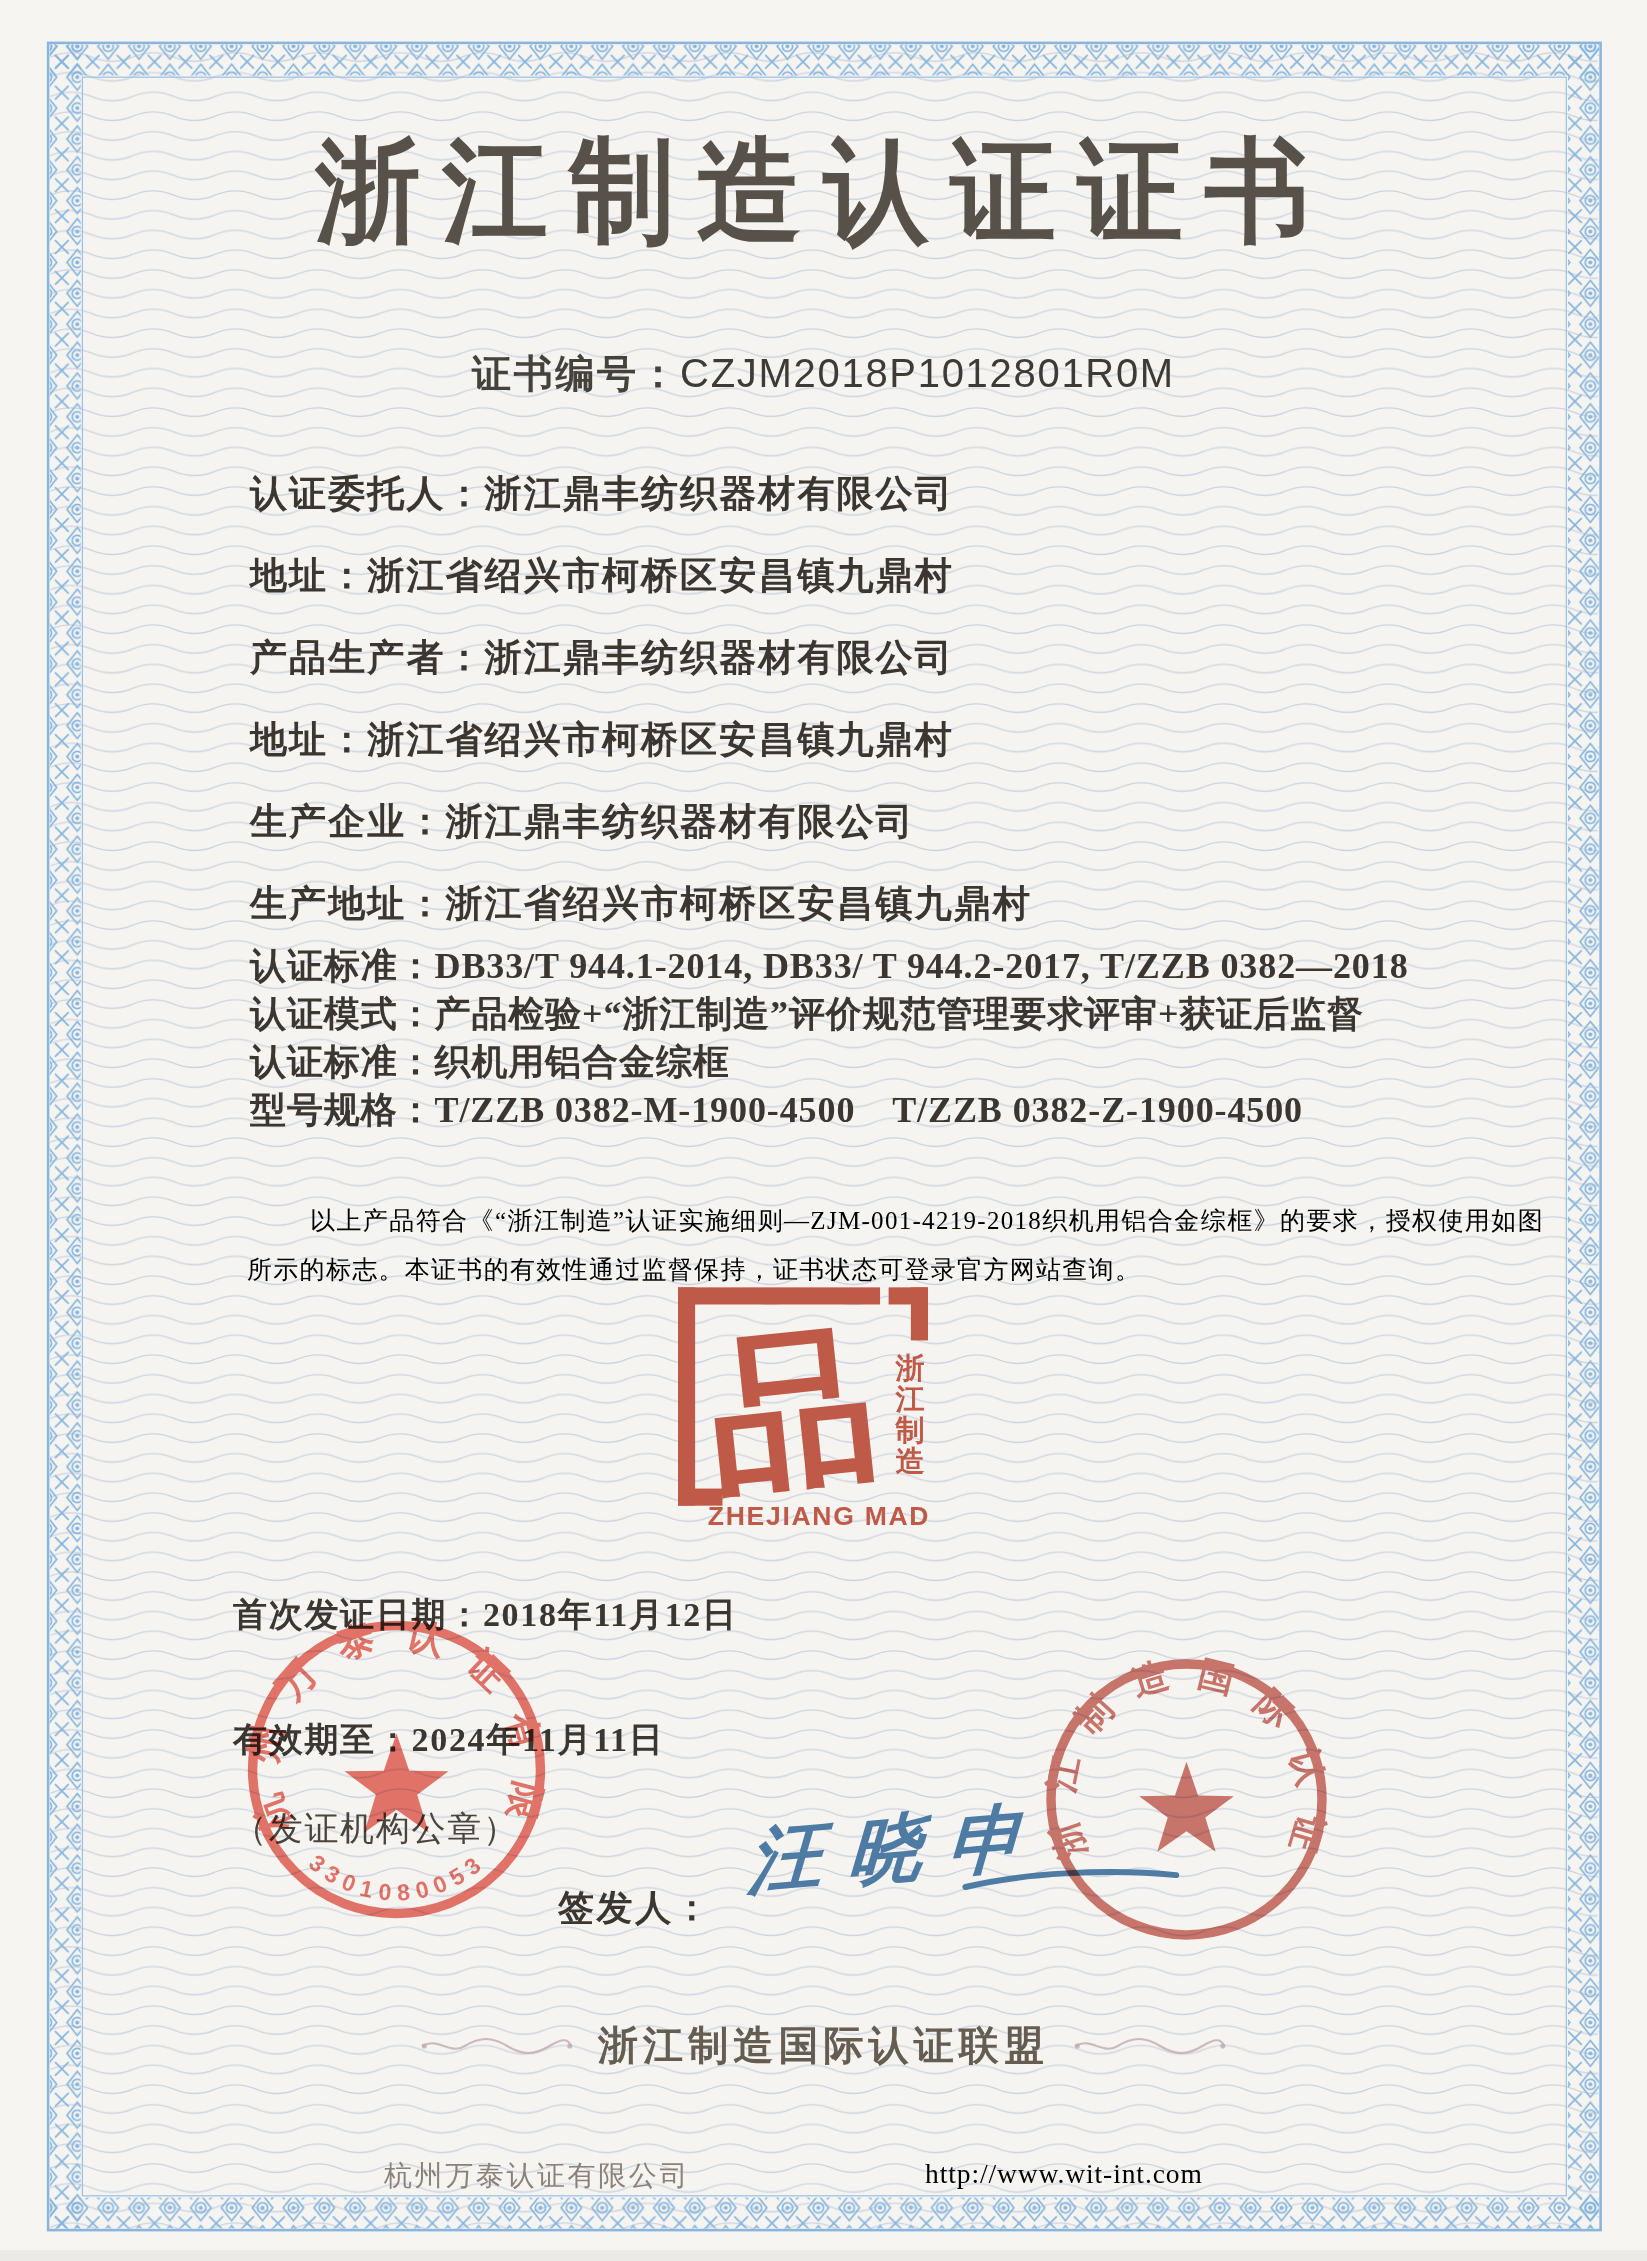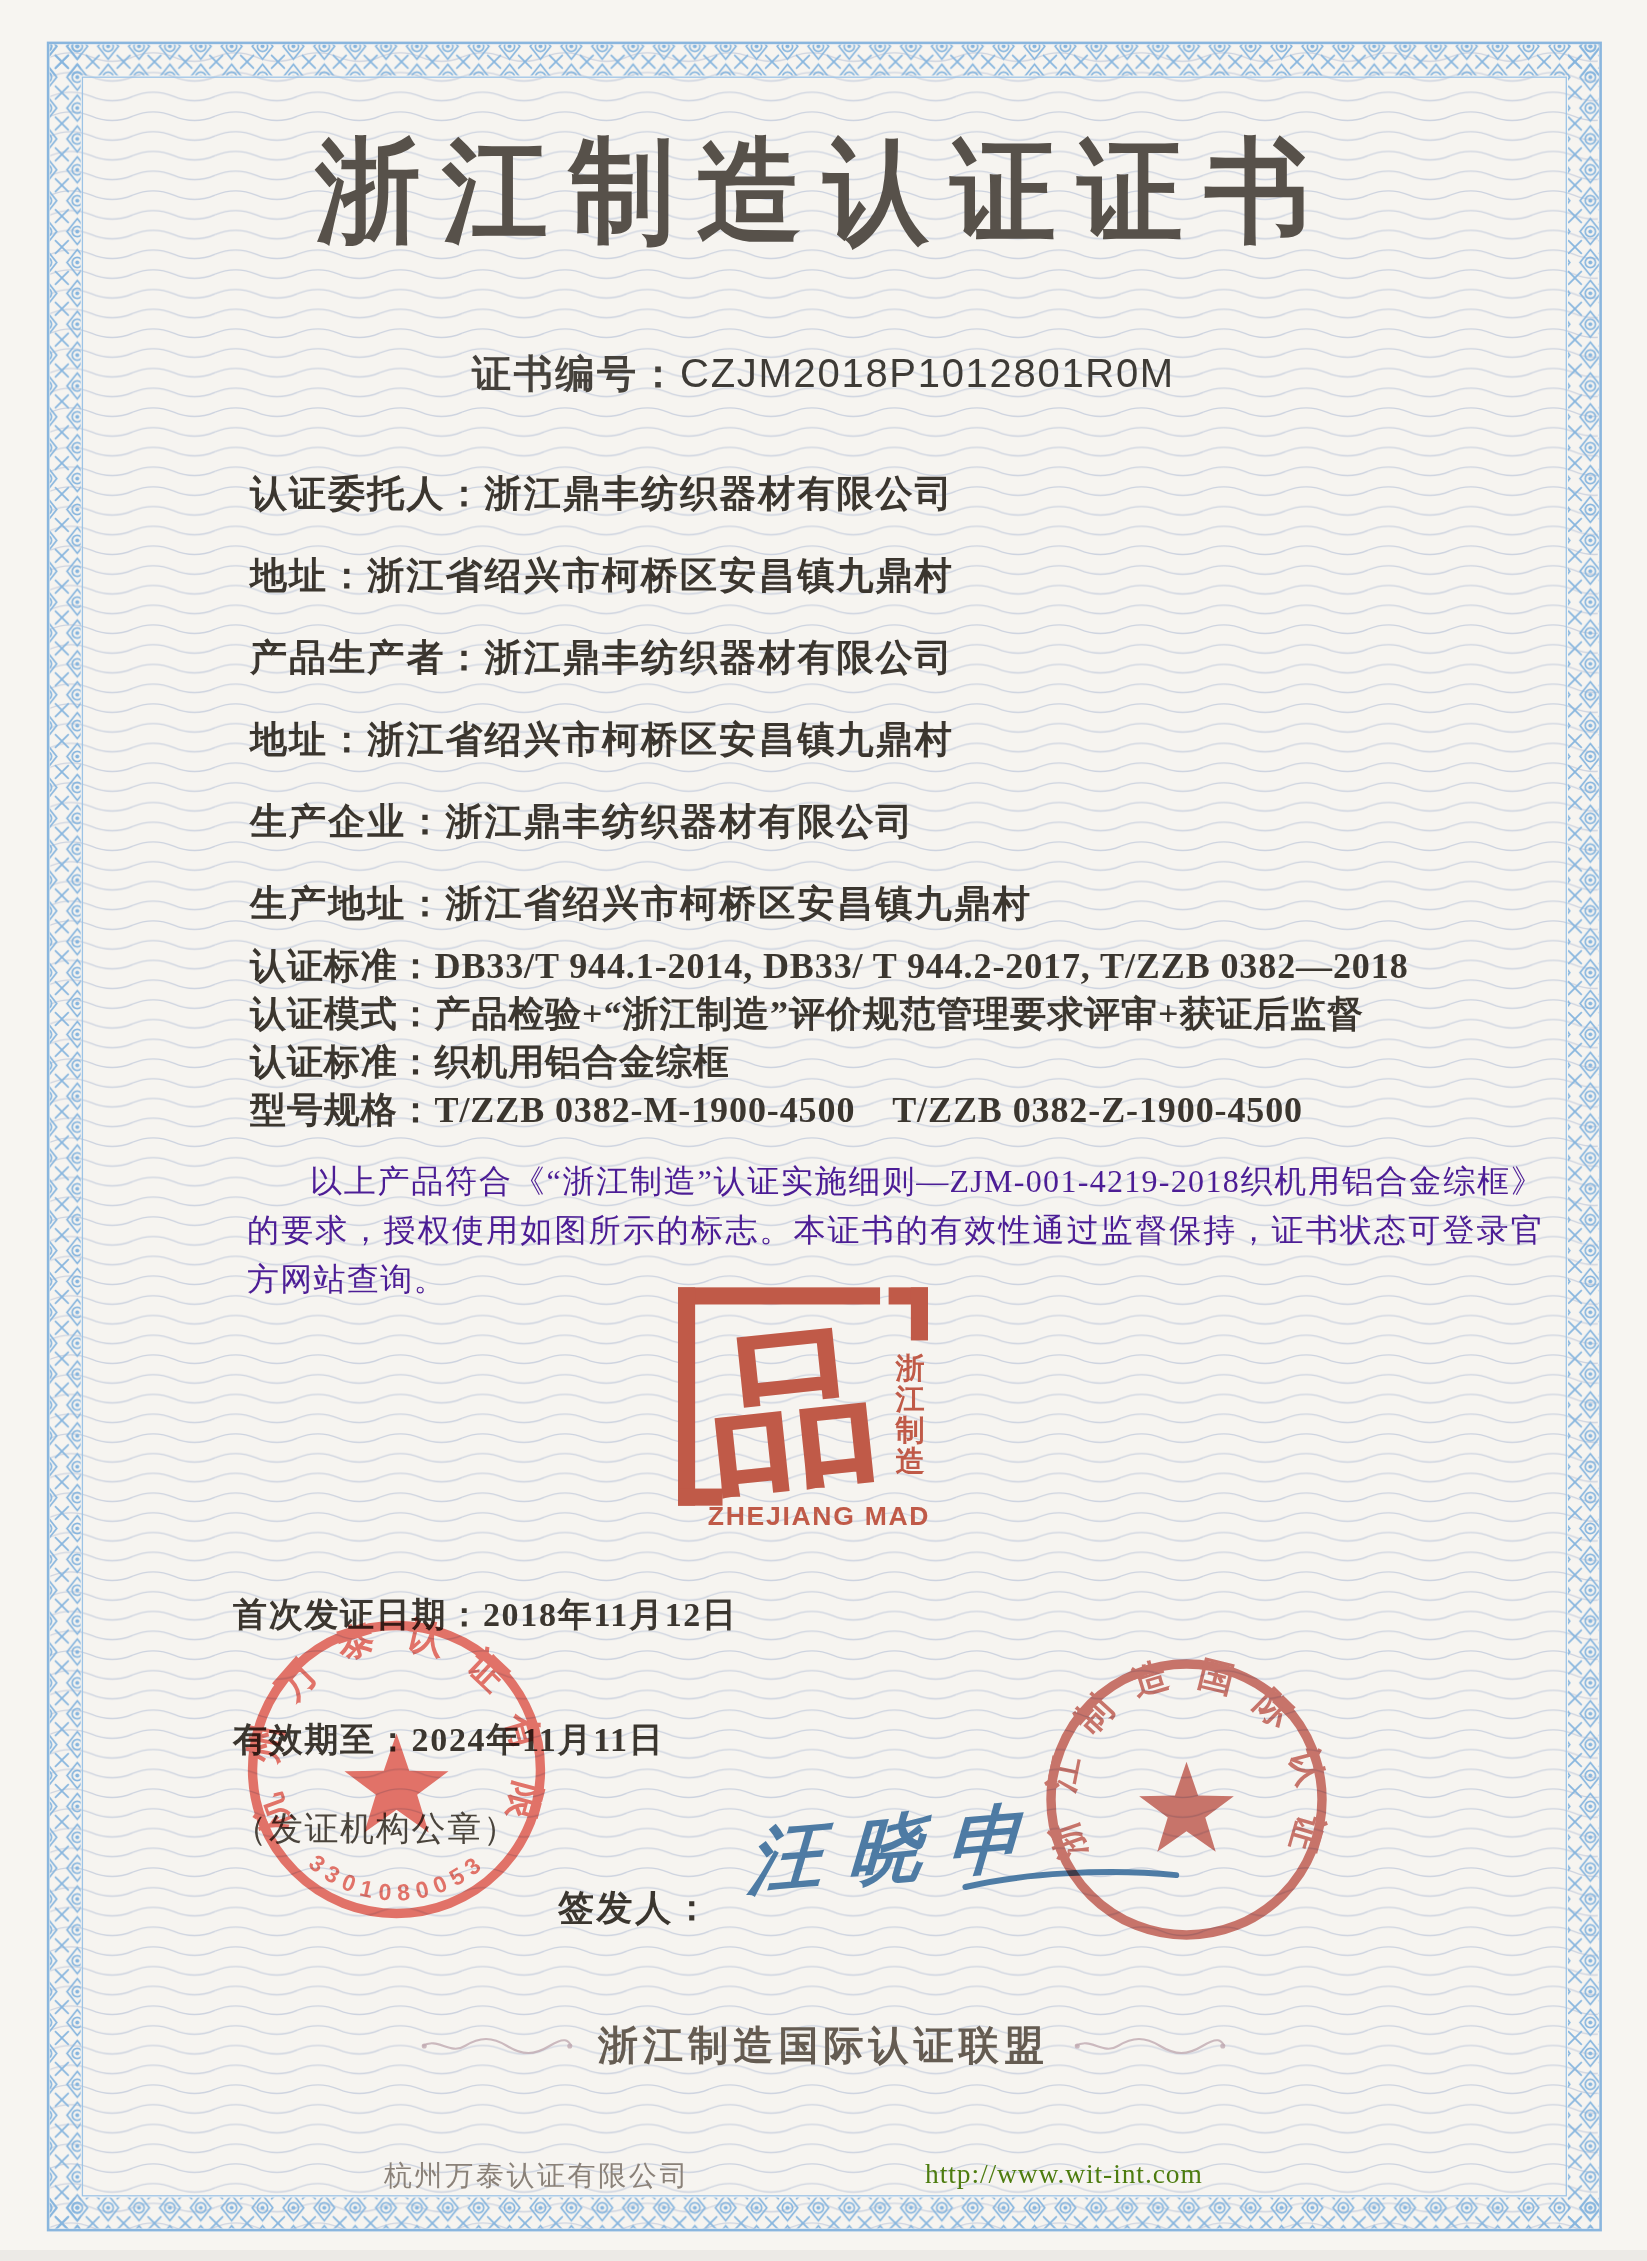--- a/index.html
+++ b/index.html
@@ -18,40 +18,40 @@
                color:#3e3b36;letter-spacing:1.7px;}
 
   .fields{left:250px;top:453px;}
   .frow{height:82px;line-height:82px;font-size:37px;font-weight:700;color:#3b362f;
         letter-spacing:2.1px;white-space:nowrap;}
 
   .specs{left:250px;top:942px;}
   .srow{height:48px;line-height:48px;font-size:36px;font-weight:700;color:#3b362f;
         letter-spacing:0.9px;white-space:nowrap;}
 
-  .statement{left:247px;top:1157px;width:1297px;font-size:32px;line-height:49px;
-             color:#4c1d95;letter-spacing:1.3px;text-align:justify;text-indent:63px;}
+  .statement{left:247px;top:1196px;width:1297px;font-size:25px;line-height:49px;
+             color:#000000;letter-spacing:1.3px;text-align:justify;text-indent:63px;}
 
   .dates{left:233px;top:1592px;}
   .drow{font-size:34px;font-weight:700;color:#3b362f;letter-spacing:1.7px;white-space:nowrap;}
   .drow.d1{margin-bottom:79px;}
   .drow.d2{margin-bottom:43px;}
   .drow.note{font-weight:400;color:#4a443c;}
 
   .signrow{left:558px;top:1884px;font-size:36px;font-weight:700;color:#3b362f;letter-spacing:2.6px;}
   .signame{left:748px;top:1800px;font-size:74px;font-weight:700;font-style:italic;
            color:#3c6f9c;letter-spacing:26px;white-space:nowrap;
            transform:rotate(-5deg) skewX(-8deg);opacity:.9;
            font-family:"DejaVu Serif",serif;}
 
   .alliance-row{top:2018px;left:0;width:100%;display:flex;align-items:center;justify-content:center;gap:24px;}
   .alliance-title{font-size:40px;font-weight:700;color:#655c52;letter-spacing:5.1px;white-space:nowrap;}
 
   .footer-issuer{left:384px;top:2157px;font-size:28px;color:#8a8178;letter-spacing:2.6px;}
-  .footer-site{left:925px;top:2158px;font-size:27.5px;color:#4d7c0f;letter-spacing:0.9px;
+  .footer-site{left:925px;top:2158px;font-size:27.5px;color:#000000;letter-spacing:0.9px;
                font-family:"Liberation Serif",serif;}
 </style>
 </head>
 <body>
 
 <div class="page">
 
   <svg class="abs" style="left:50px;top:45px;" width="1548" height="2184" viewBox="0 0 1804 2546">
     <defs>
       <pattern id="waves" width="96" height="23" patternUnits="userSpaceOnUse">

